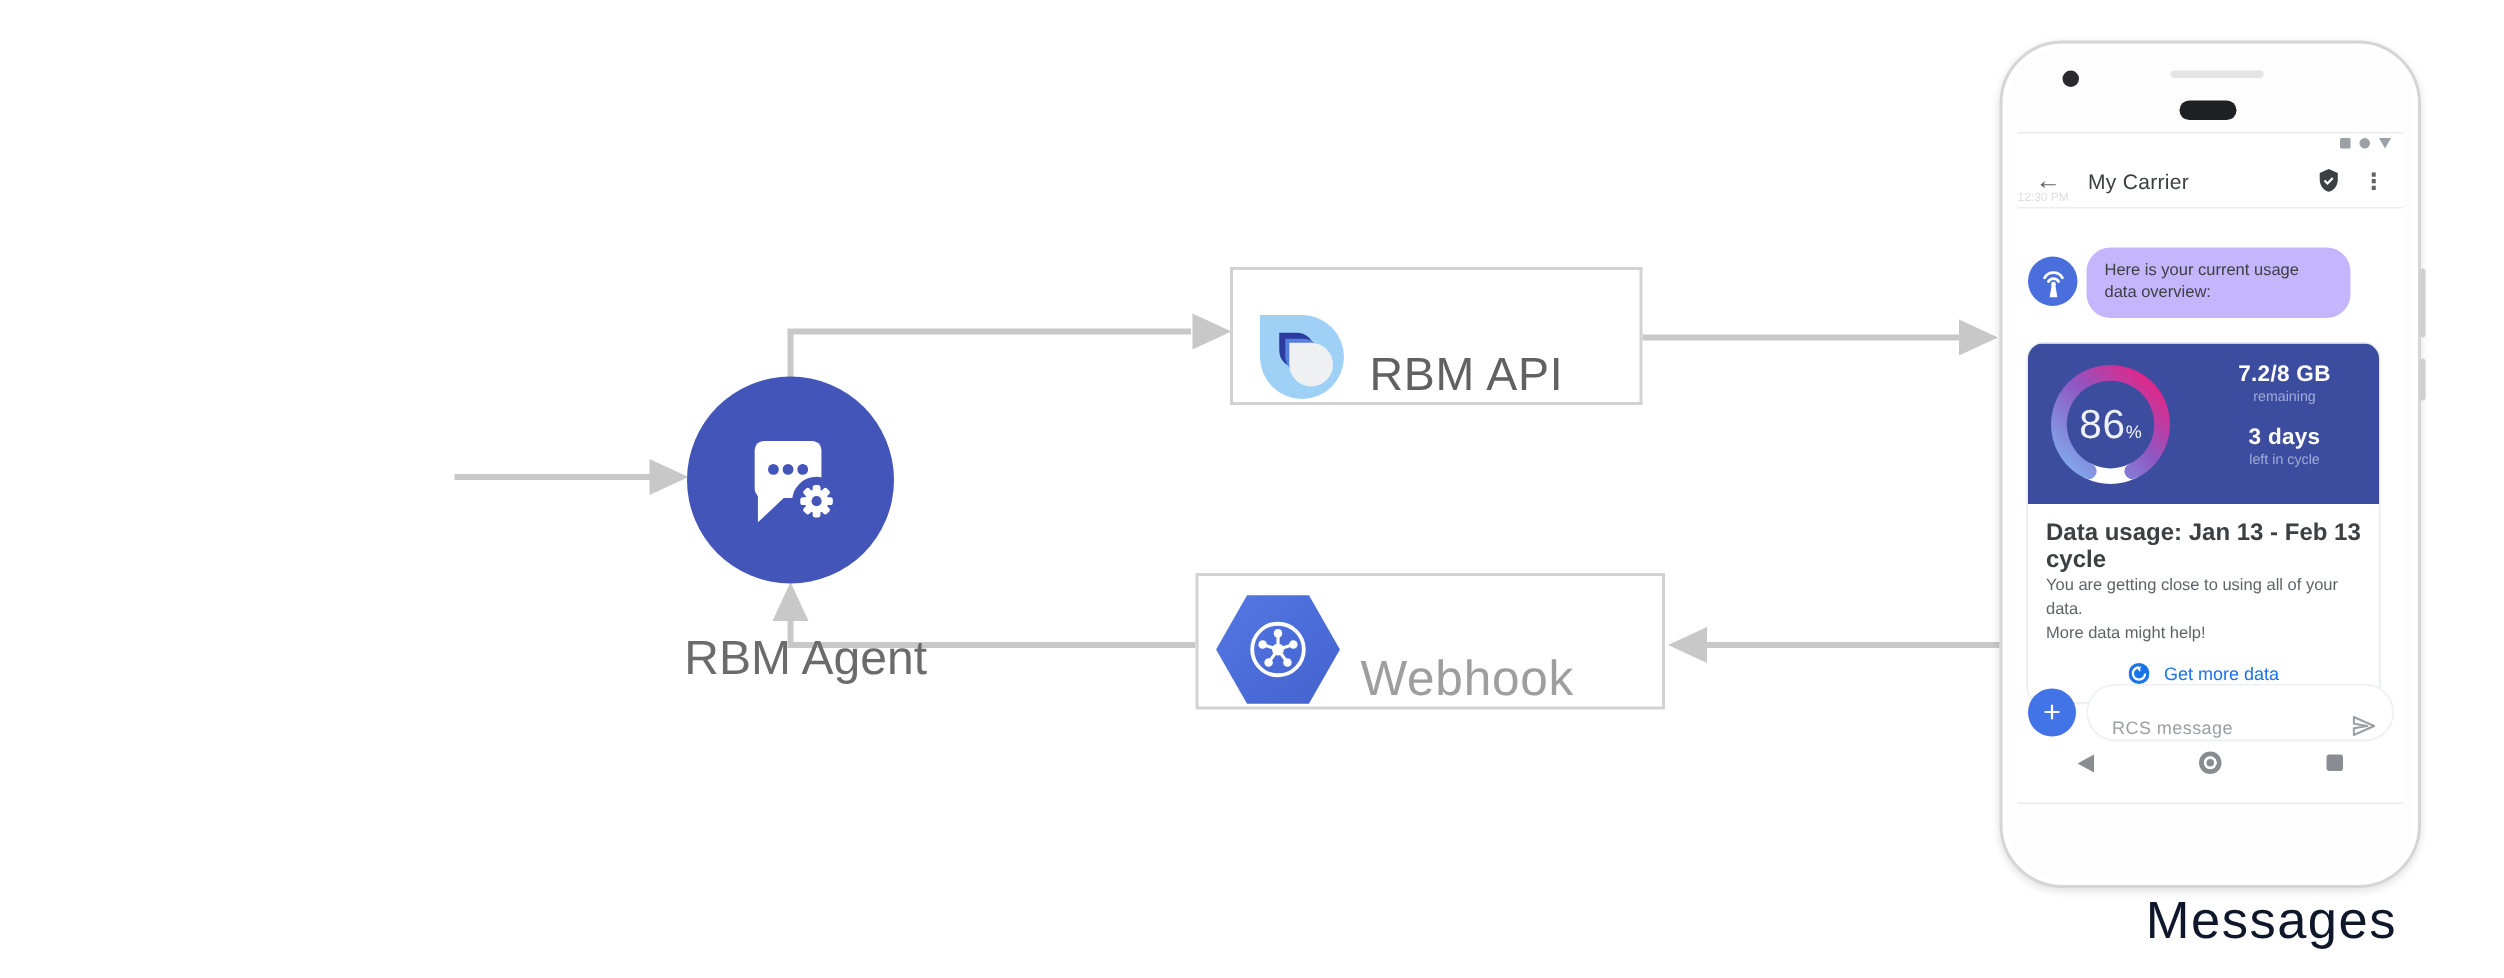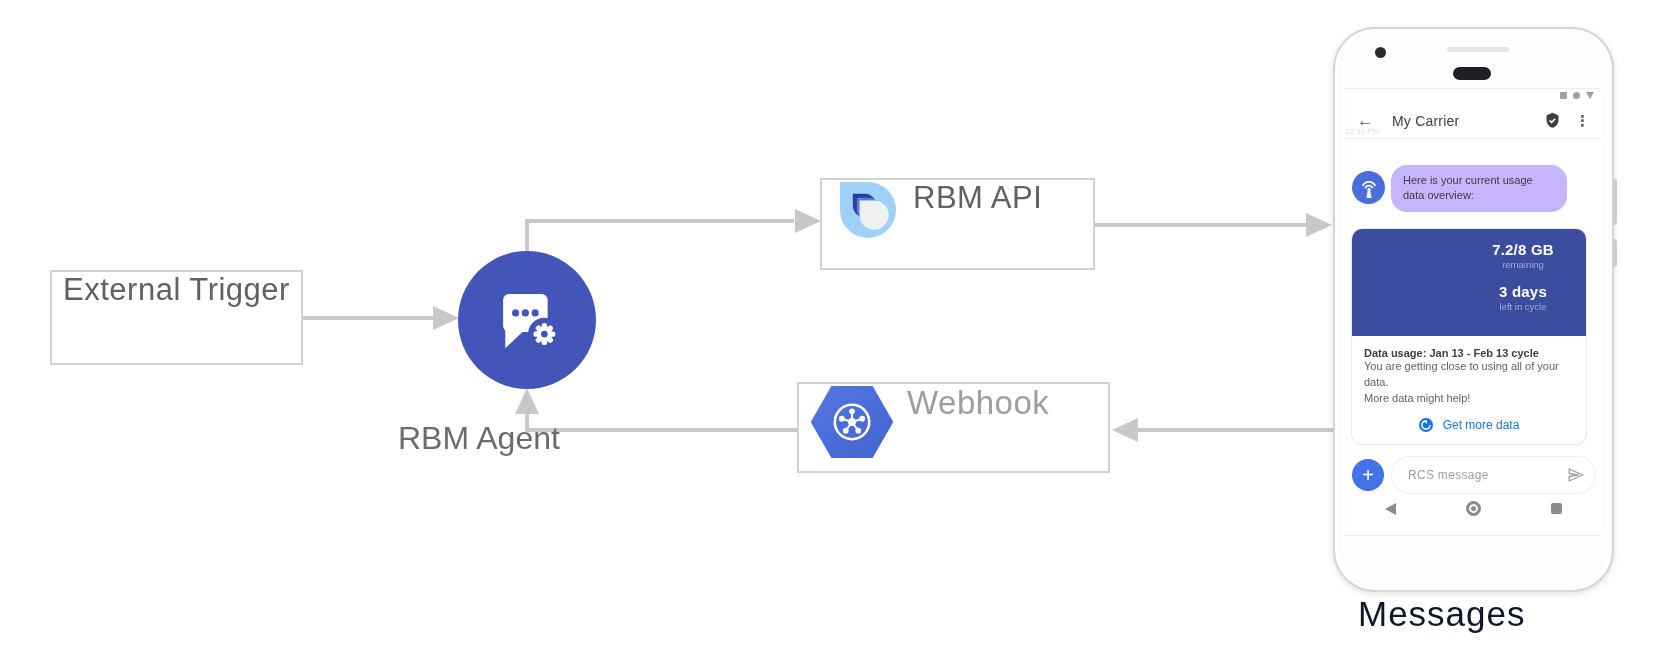--- a/index.html
+++ b/index.html
@@ -3,29 +3,29 @@
 <meta charset="utf-8">
 <style>
   html,body{margin:0;padding:0;background:#ffffff;}
   #canvas{position:relative;width:1669px;height:652px;background:#fff;overflow:hidden;
           font-family:"Liberation Sans","DejaVu Sans",sans-serif;}
   .abs{position:absolute;}
 
   
   #arrow-layer{position:absolute;left:0;top:0;width:1669px;height:652px;}
   .diag-box{position:absolute;background:#fff;border:2px solid #d2d2d2;box-sizing:border-box;
-            display:flex;align-items:flex-start;color:#616161;}
+            display:flex;align-items:flex-end;color:#616161;}
   .diag-label{font-weight:300;letter-spacing:.5px;color:#616161;}
   #box-external{left:50px;top:270px;width:253px;height:95px;justify-content:center;font-size:31px;}
   #box-api{left:820px;top:178px;width:275px;height:92px;padding-left:16px;gap:15px;font-size:31px;}
   #box-webhook{left:797px;top:382px;width:313px;height:91px;padding-left:10px;gap:12px;font-size:33px;}
   #box-webhook .diag-label{color:#9e9e9e;}
   #agent-circle{left:458px;top:251px;width:138px;height:138px;border-radius:50%;
                 background:#4355b8;display:flex;align-items:center;justify-content:center;}
-  .floor-label{position:absolute;text-align:left;font-weight:300;color:#6b6b6b;}
+  .floor-label{position:absolute;text-align:right;font-weight:300;color:#6b6b6b;}
   #label-agent{left:398px;top:420px;width:220px;font-size:32px;}
   #label-messages{left:1358px;top:594px;width:240px;font-size:35px;letter-spacing:1px;color:#0f172a;}
 
   
   #phone{left:1333px;top:27px;width:281px;height:565px;background:#fdfdfd;
          border:2px solid #d5d5d5;border-radius:42px;box-sizing:border-box;
          box-shadow:0 2px 6px rgba(0,0,0,.12), inset 0 0 0 3px #ffffff;}
   .side-btn{position:absolute;right:-5px;width:4px;background:#cfcfcf;border-radius:2px;}
   #btn-volume{top:150px;height:46px;}
   #btn-power{top:210px;height:28px;}
@@ -63,30 +63,30 @@
   #gauge-wrap{position:absolute;left:12px;top:11px;width:86px;height:86px;}
   #gauge-text{position:absolute;left:0;top:0;width:86px;height:86px;display:flex;
               align-items:center;justify-content:center;color:#eef1fb;font-weight:300;}
   #gauge-text .pct{font-size:27px;letter-spacing:.5px;}
   #gauge-text .pct-sign{font-size:12px;margin-top:10px;}
   #card-stats{position:absolute;right:8px;top:12px;width:110px;text-align:center;color:#fff;}
   .stat-big{font-size:15px;font-weight:700;letter-spacing:.2px;}
   .stat-small{font-size:9.5px;color:#9fabda;margin-top:1px;}
   .stat-gap{height:13px;}
   #card-white{padding:11px 12px 12px 12px;background:#fff;}
-  #card-title{font-size:11px;font-weight:700;color:#3c4043;}
+  #card-title{font-size:16px;font-weight:700;color:#3c4043;}
   .card-body{font-size:11px;color:#5f6368;line-height:1.45;}
   #card-body1{margin-top:0;}
   #cta-row{margin-top:11px;display:flex;align-items:center;justify-content:center;gap:10px;cursor:default;}
   #cta-label{font-size:12px;font-weight:500;color:#1a73e8;}
 
   #composer{position:absolute;top:368px;left:7px;width:243px;display:flex;align-items:center;gap:8px;}
   #plus-btn{width:32px;height:32px;border-radius:50%;background:#4273e7;color:#fff;
             display:flex;align-items:center;justify-content:center;font-size:20px;font-weight:400;flex:0 0 auto;}
-  #input-pill{flex:1;height:36px;border-radius:18px;background:#fff;display:flex;align-items:center;
+  #input-pill{flex:1;height:36px;border-radius:18px;background:#fff;display:flex;align-items:flex-end;
               box-shadow:0 0 0 1px #edeff1,0 1px 2px rgba(0,0,0,.05);padding:0 10px 0 14px;box-sizing:border-box;}
   #rcs-input{border:none;outline:none;flex:1;font-size:12px;color:#3c4043;background:transparent;
              font-family:"Liberation Sans","DejaVu Sans",sans-serif;}
   #rcs-input::placeholder{color:#9aa0a6;letter-spacing:.3px;}
 
   #navbar{position:absolute;top:412px;left:40px;width:177px;display:flex;align-items:center;
           justify-content:space-between;}
   #nav-back{width:0;height:0;border-top:6.5px solid transparent;border-bottom:6.5px solid transparent;
             border-right:11px solid #898d91;}
   #nav-home{width:9px;height:9px;border:3px solid #898d91;border-radius:50%;background:#898d91;
@@ -108,23 +108,20 @@
     </g>
     <g fill="#c8c8c8">
       <path d="M459,318 L433,306 L433,330 Z"></path>
       <path d="M821,221 L795,209 L795,233 Z"></path>
       <path d="M1332,225 L1306,213 L1306,237 Z"></path>
       <path d="M1112,430 L1138,418 L1138,442 Z"></path>
       <path d="M527,388 L515,414 L539,414 Z"></path>
     </g>
   </svg>
 
-  <div class="diag-box" id="box-external">
-    <span class="diag-label">External Trigger</span>
-  </div>
 
   <div class="abs" id="agent-circle">
     <svg width="76" height="76" viewBox="0 0 70 70">
       <rect x="13" y="11" width="41" height="35" rx="5.5" fill="#ffffff"></rect>
       <polygon points="15,44 15,61 32,45" fill="#ffffff"></polygon>
       <circle cx="24.5" cy="28.5" r="3.3" fill="#4355b8"></circle>
       <circle cx="33.5" cy="28.5" r="3.3" fill="#4355b8"></circle>
       <circle cx="42.5" cy="28.5" r="3.3" fill="#4355b8"></circle>
       <g>
         <circle cx="51" cy="48" r="15" fill="#4355b8"></circle>
@@ -217,20 +214,37 @@
             <path d="M8.3,12.6 A4.3,4.3 0 0 1 15.7,12.6" fill="none" stroke="#ffffff" stroke-width="2" stroke-linecap="round"></path>
             <polygon points="9.2,24 14.8,24 13.2,14.5 10.8,14.5" fill="#ffffff"></polygon>
             <circle cx="12" cy="14.6" r="1.7" fill="#ffffff"></circle>
           </svg>
         </div>
         <div id="chat-bubble">Here is your current usage data overview:</div>
       </div>
 
       <div id="usage-card">
         <div id="card-blue">
+          <div id="gauge-wrap">
+            <svg width="86" height="86" viewBox="-45 -45 90 90">
+              <defs>
+                <linearGradient id="gg" gradientUnits="userSpaceOnUse" x1="-34" y1="36" x2="32" y2="-34">
+                  <stop offset="0" stop-color="#7fb2f0"></stop>
+                  <stop offset="0.55" stop-color="#8e57c4"></stop>
+                  <stop offset="1" stop-color="#ea2180"></stop>
+                </linearGradient>
+              </defs>
+              <path d="M15.2,32.6 A36,36 0 0 1 -15.2,32.6" fill="none" stroke="#ffffff" stroke-width="11" stroke-linecap="round"></path>
+              <path d="M-15.2,32.6 A36,36 0 1 1 15.2,32.6" fill="none" stroke="url(#gg)" stroke-width="11" stroke-linecap="round"></path>
+            </svg>
+            <div id="gauge-text">
+              <span class="pct">86</span>
+              <span class="pct-sign">%</span>
+            </div>
+          </div>
           <div id="card-stats">
             <div class="stat-big">7.2/8 GB</div>
             <div class="stat-small">remaining</div>
             <div class="stat-gap"></div>
             <div class="stat-big">3 days</div>
             <div class="stat-small">left in cycle</div>
           </div>
         </div>
         <div id="card-white">
           <div id="card-title">Data usage: Jan 13 - Feb 13 cycle</div>

